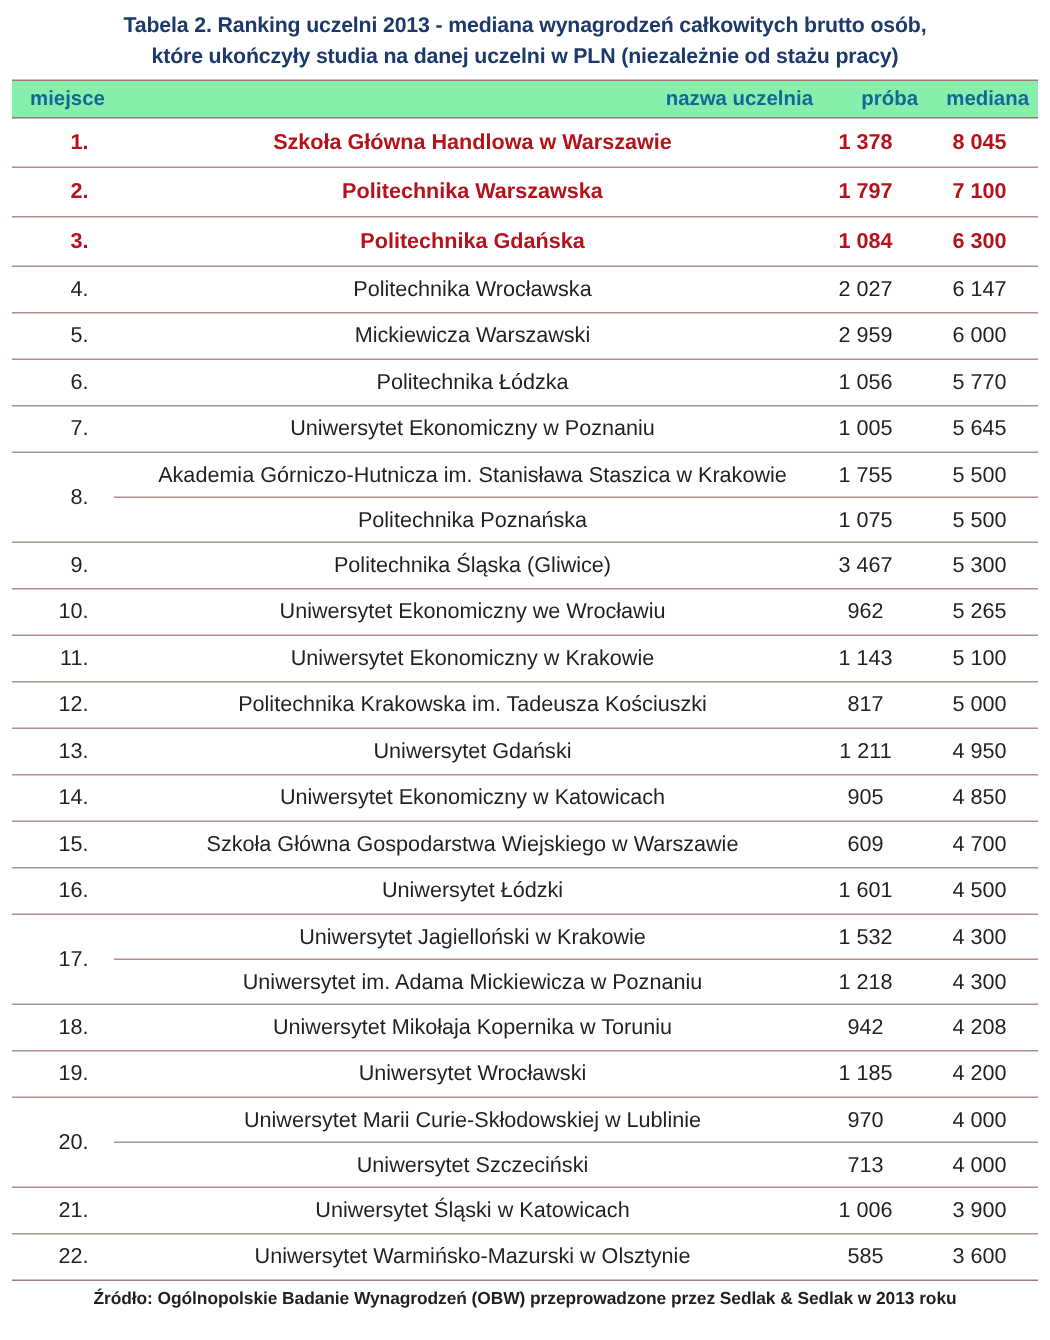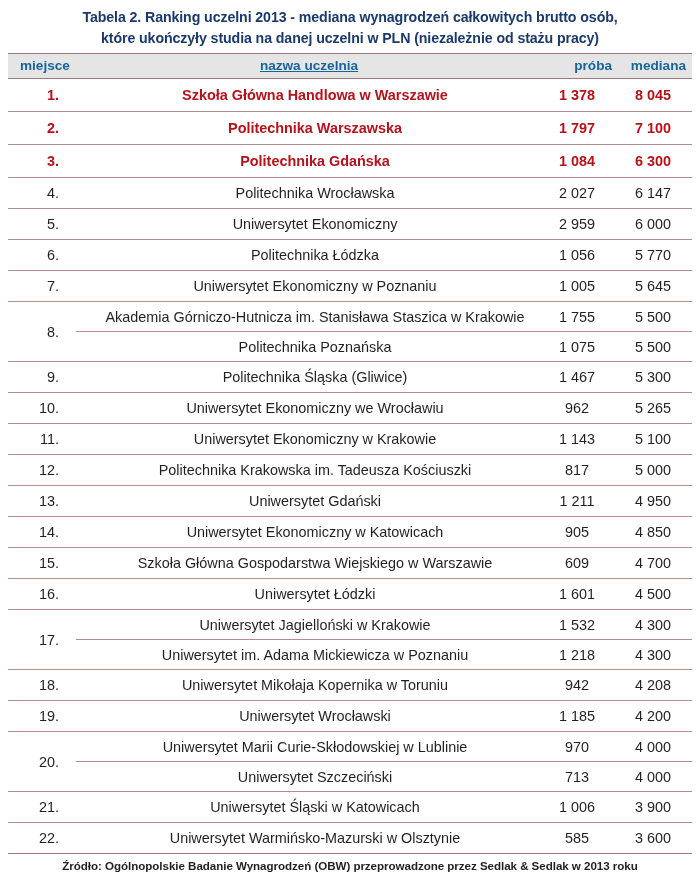--- a/index.html
+++ b/index.html
@@ -53,25 +53,25 @@
   col.c-median  { width: 72px; }
 
   
   thead th {
     font-size: 13.6px;
     font-weight: bold;
     color: #17649b;
     padding: 4px 0 5px 0;
     border-top: 1.6px solid #9b7b7b;
     border-bottom: 1.6px solid #9b7b7b;
-    background: #e5e5e5;
+    background: #86efac;
     vertical-align: middle;
   }
   th.h-rank   { text-align: left;  padding-left: 12px; }
-  th.h-name   { text-align: center; text-decoration: underline; }
+  th.h-name   { text-align: right; }
   th.h-sample { text-align: right; padding-right: 8px; }
   th.h-median { text-align: right; padding-right: 6px; }
 
   
   tbody td {
     border-bottom: 1.4px solid #b08e8e;
     padding: 0;
     vertical-align: middle;
     background: #ffffff;
   }
@@ -182,21 +182,21 @@
           <td class="cell-num median">6 300</td>
         </tr>
         <tr class="row-single">
           <td class="cell-rank">4.</td>
           <td class="cell-name">Politechnika Wrocławska</td>
           <td class="cell-num">2 027</td>
           <td class="cell-num median">6 147</td>
         </tr>
         <tr class="row-single">
           <td class="cell-rank">5.</td>
-          <td class="cell-name">Uniwersytet Ekonomiczny</td>
+          <td class="cell-name">Mickiewicza Warszawski</td>
           <td class="cell-num">2 959</td>
           <td class="cell-num median">6 000</td>
         </tr>
         <tr class="row-single">
           <td class="cell-rank">6.</td>
           <td class="cell-name">Politechnika Łódzka</td>
           <td class="cell-num">1 056</td>
           <td class="cell-num median">5 770</td>
         </tr>
         <tr class="row-single">
@@ -212,21 +212,21 @@
           <td class="cell-num median sub">5 500</td>
         </tr>
         <tr class="grp-tall sub-last">
           <td class="cell-name sub">Politechnika Poznańska</td>
           <td class="cell-num sub">1 075</td>
           <td class="cell-num median sub">5 500</td>
         </tr>
         <tr class="row-single">
           <td class="cell-rank">9.</td>
           <td class="cell-name">Politechnika Śląska (Gliwice)</td>
-          <td class="cell-num">1 467</td>
+          <td class="cell-num">3 467</td>
           <td class="cell-num median">5 300</td>
         </tr>
         <tr class="row-single">
           <td class="cell-rank">10.</td>
           <td class="cell-name">Uniwersytet Ekonomiczny we Wrocławiu</td>
           <td class="cell-num">962</td>
           <td class="cell-num median">5 265</td>
         </tr>
         <tr class="row-single">
           <td class="cell-rank">11.</td>

